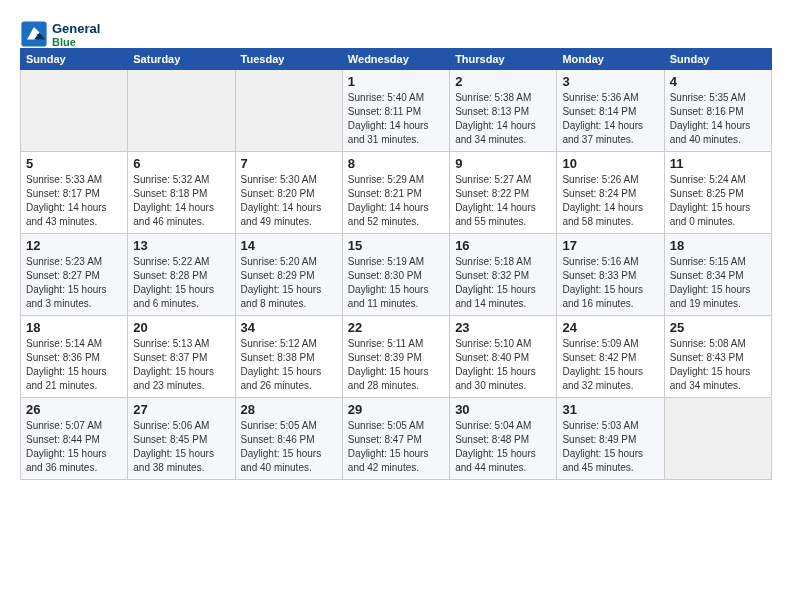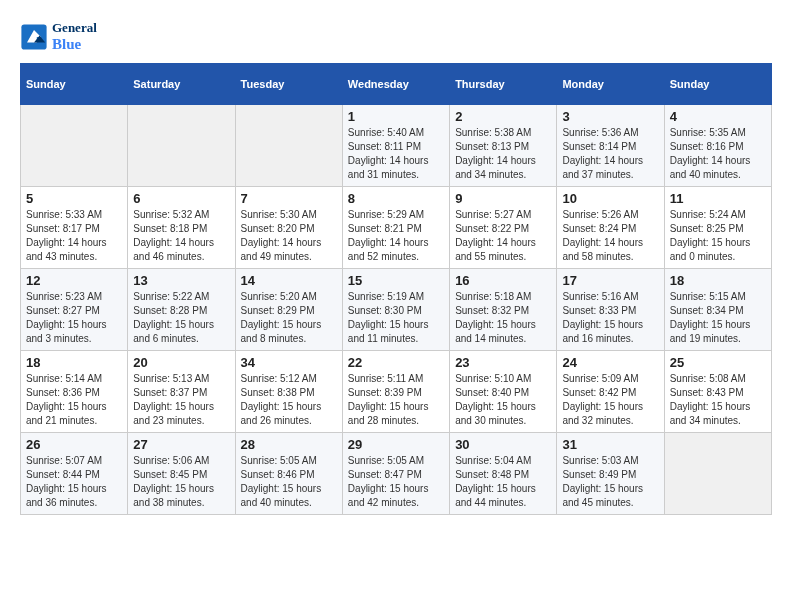--- a/index.html
+++ b/index.html
@@ -7,22 +7,20 @@
       font-family: Arial, sans-serif;
       background: #fff;
       width: 792px;
       min-height: 612px;
       padding: 20px;
     }
     .header {
       display: flex;
       justify-content: space-between;
       align-items: flex-start;
-      margin-bottom: 10px;
-      font-family: Liberation Serif, serif;
     }
     .logo {
       display: flex;
       align-items: center;
       gap: 4px;
     }
     .logo-icon {
       width: 28px;
       height: 28px;
     }
@@ -40,21 +38,21 @@
     }
     table {
       width: 100%;
       border-collapse: collapse;
       font-size: 10px;
     }
     thead tr th {
       background-color: #2255aa;
       color: #fff;
       text-align: left;
-      padding: 14px 5px;
+      padding: 4px 5px;
       font-size: 11px;
       border: 1px solid #2255aa;
     }
     tbody tr td {
       border: 1px solid #ccc;
       vertical-align: top;
       padding: 4px 5px;
       width: 107px;
       min-height: 80px;
       background: #fff;
@@ -86,21 +84,21 @@
 
 <div class="header">
   <div class="logo">
     <svg class="logo-icon" viewBox="0 0 40 40">
       <rect x="2" y="2" width="36" height="36" rx="4" fill="#1a6fc4"></rect>
       <polygon points="10,28 20,10 30,20 24,20 24,28" fill="white"></polygon>
       <polygon points="20,28 28,18 36,28" fill="#003366"></polygon>
     </svg>
     <div>
       <div style="font-size:13px;font-weight:bold;color:#003366;">General</div>
-      <div style="font-size:15px;font-weight:bold;color:#3b82f6;">Blue</div>
+      <div style="font-size:11px;font-weight:bold;color:#15803d;">Blue</div>
     </div>
   </div>
   <div class="title-block">
     <div class="month-year"></div>
     <div class="location"></div>
   </div>
 </div>
 
 <table>
   <thead>

